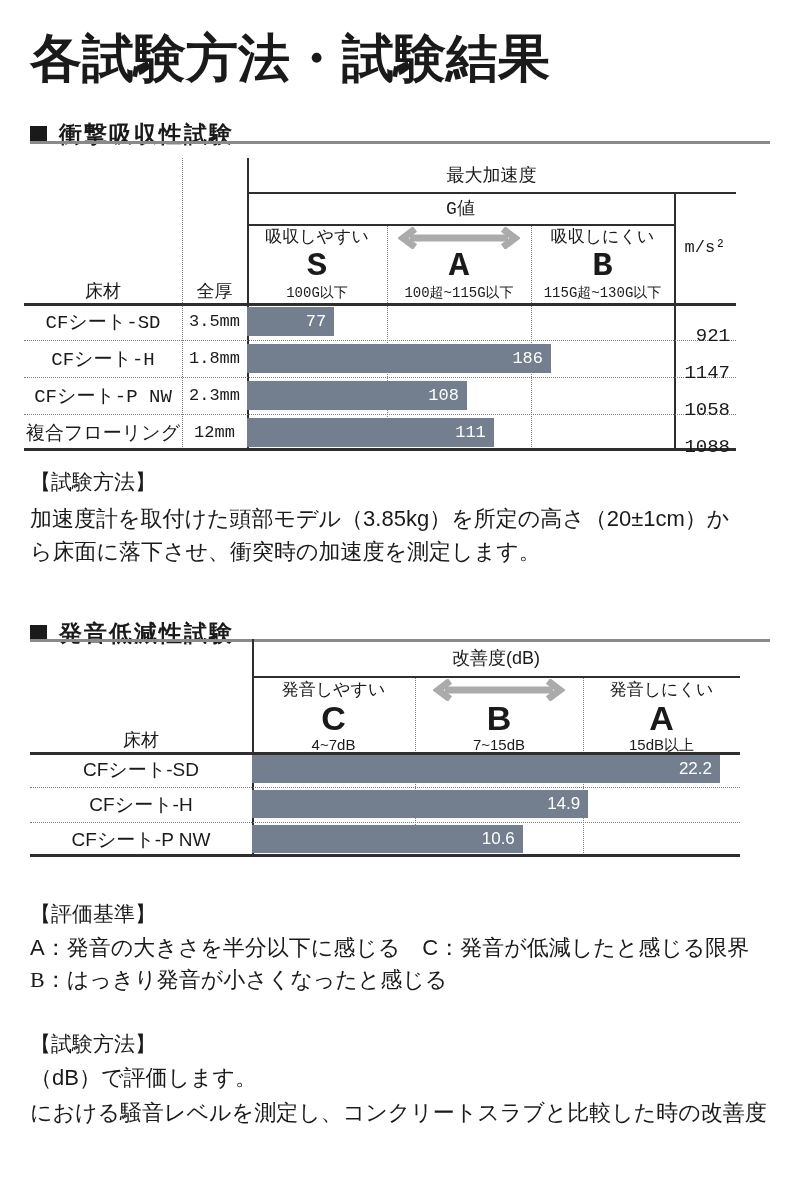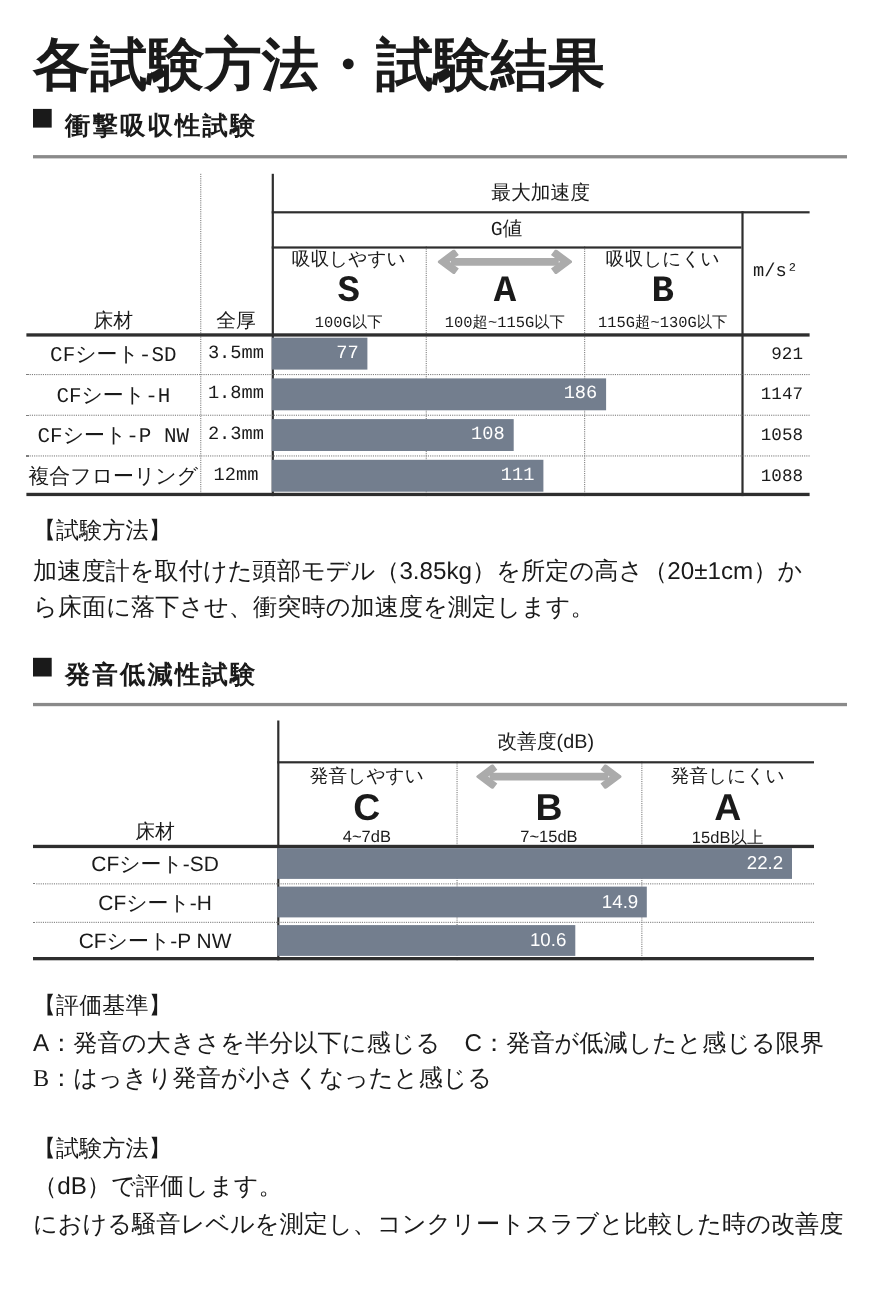--- a/index.html
+++ b/index.html
@@ -1,41 +1,41 @@
 <!DOCTYPE html>
 <html><head>
 <meta charset="utf-8">
 <style>
   html,body{margin:0;padding:0;background:#fff;}
   .page{position:relative;width:800px;height:1186px;background:#ffffff;overflow:hidden;
         font-family:"Liberation Sans","DejaVu Sans",sans-serif;color:#1a1a1a;}
   .abs{position:absolute;}
   .page-title{font-size:52px;font-weight:bold;letter-spacing:0px;white-space:nowrap;}
-  .sec-head{display:flex;gap:12px;}
+  .sec-head{display:flex;align-items:center;gap:12px;margin-top:20px;}
   .sec-head .sq{width:17px;height:17px;background:#1a1a1a;display:inline-block;}
   .sec-head .txt{font-size:23px;font-weight:bold;letter-spacing:2px;white-space:nowrap;}
   .rule{height:3px;background:#8a8a8a;}
   
   .vsolid{position:absolute;width:0;border-left:2px solid #2e2e2e;}
   .vdot{position:absolute;width:0;border-left:1px dotted #7d7d7d;}
   .hsolid{position:absolute;height:0;border-top:2px solid #2e2e2e;}
   .hthick{position:absolute;height:0;border-top:3px solid #2e2e2e;}
   .hdot{position:absolute;height:0;border-top:1px dotted #7d7d7d;}
   .cell{position:absolute;display:flex;align-items:center;justify-content:center;white-space:nowrap;}
   .cell.bottom{align-items:flex-end;padding-bottom:7px;}
   .h18{font-size:18px;}
   .grade{position:absolute;display:flex;flex-direction:column;align-items:center;
          justify-content:space-between;padding:4px 0 5px 0;box-sizing:border-box;}
   .glabel{font-size:17px;line-height:20px;white-space:nowrap;}
   .gletter{font-size:34px;font-weight:bold;line-height:36px;}
   .grange{font-size:14px;white-space:nowrap;}
   .garrow{height:20px;display:flex;align-items:center;}
   .row-label{font-size:19px;}
   .thick-val{font-size:17px;}
-  .unit-val{font-size:16px;justify-content:flex-end;padding-right:6px;box-sizing:border-box;}
+  .unit-val{font-size:19px;justify-content:flex-end;padding-right:6px;box-sizing:border-box;margin-top:14px;}
   .barwrap{position:absolute;}
   .bar{position:absolute;left:0;background:#737E8E;display:flex;align-items:center;
        justify-content:flex-end;padding-right:8px;box-sizing:border-box;color:#fff;font-size:17px;}
   .body-txt{font-size:22px;line-height:33px;white-space:nowrap;}
   .blk-title{font-size:21px;white-space:nowrap;}
 </style>
 </head>
 <body>
 
 <div class="page">
@@ -131,21 +131,21 @@
     <div class="body-txt">加速度計を取付けた頭部モデル（3.85kg）を所定の高さ（20±1cm）か</div>
     <div class="body-txt">ら床面に落下させ、衝突時の加速度を測定します。</div>
   </div>
 
   <div class="abs sec-head" style="left:30px;top:598px;">
     <span class="sq"></span>
     <span class="txt">発音低減性試験</span>
   </div>
   <div class="abs rule" style="left:30px;top:639px;width:740px;"></div>
 
-  <div class="abs" style="left:30px;top:655px;width:710px;height:218px;text-decoration:underline;">
+  <div class="abs" style="left:30px;top:639px;width:710px;height:218px;text-decoration:underline;">
 
     <div class="vsolid" style="left:222px;top:0;height:218px;"></div>
     <div class="vdot" style="left:385px;top:37px;height:181px;"></div>
     <div class="vdot" style="left:553px;top:37px;height:181px;"></div>
 
     <div class="hsolid" style="left:222px;top:37px;width:488px;"></div>
     <div class="hthick" style="left:0;top:113px;width:710px;"></div>
     <div class="hdot" style="left:0;top:148px;width:710px;"></div>
     <div class="hdot" style="left:0;top:183px;width:710px;"></div>
     <div class="hthick" style="left:0;top:215px;width:710px;"></div>

